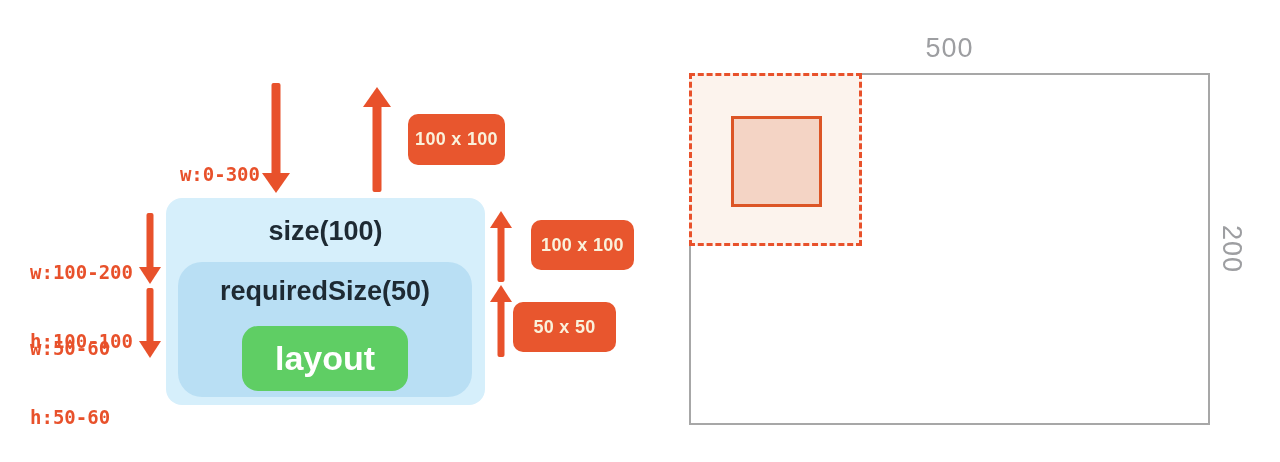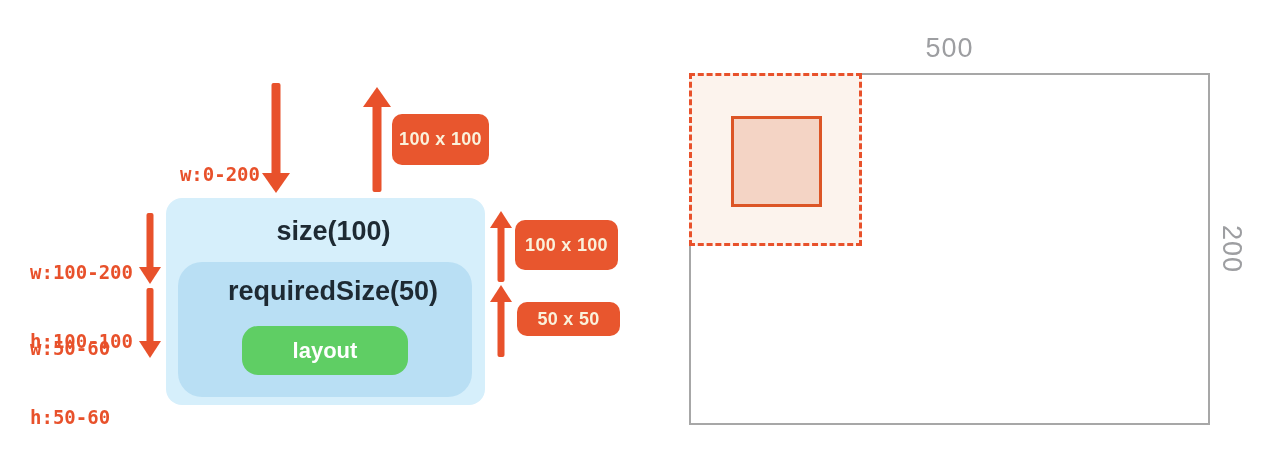--- a/index.html
+++ b/index.html
@@ -55,45 +55,45 @@
   #arrow-right-1   { left:490px; top:211px; width:22px; height:71px; }
   #arrow-right-2   { left:490px; top:285px; width:22px; height:72px; }
 
   
   .badge {
     position:absolute;
     background:var(--badge-bg, #E8562E);
     color:var(--badge-text, #FAF1DB);
     font-weight:bold; font-size:18px; letter-spacing:0.3px;
     border-radius:10px;
-    display:flex; align-items:center; justify-content:center;
+    display:flex; align-items:center; justify-content:center;margin-left:16px;
   }
   #badge-top    { left:392px; top:114px; width:97px;  height:51px; }
   #badge-middle { left:515px; top:220px; width:103px; height:50px; }
-  #badge-bottom { left:517px; top:302px; width:103px; height:34px;text-align:center; }
+  #badge-bottom { left:497px; top:302px; width:103px; height:50px;text-align:center; }
 
   
   #size-box {
     position:absolute; left:166px; top:198px; width:319px; height:207px;
     background:var(--outer-box-blue, #D6EFFB); border-radius:16px;
   }
   .box-title {
     position:absolute; left:0; width:100%; text-align:center;
-    font-weight:bold; font-size:27px; color:var(--box-text-dark, #1E2A33);margin-left:8px;
+    font-weight:bold; font-size:27px; color:var(--box-text-dark, #1E2A33);
   }
   #size-box > .box-title { top:18px; }
   #required-box {
     position:absolute; left:12px; top:64px; width:294px; height:135px;
     background:var(--inner-box-blue, #B9DFF4); border-radius:24px;
   }
   #required-box > .box-title { top:14px; }
   #layout-btn {
-    position:absolute; left:64px; top:64px; width:166px; height:49px;
+    position:absolute; left:64px; top:64px; width:166px; height:65px;
     background:var(--layout-green, #5FCE64); border-radius:16px;
-    color:#ffffff; font-weight:bold; font-size:22px;
+    color:#ffffff; font-weight:bold; font-size:34px;
     display:flex; align-items:center; justify-content:center;
   }
 
   
   #parent-rect {
     position:absolute; left:689px; top:73px; width:521px; height:352px;
     border:2px solid var(--gray-border, #A7A7A7); box-sizing:border-box;
     background:#ffffff;
   }
   .dim-label {
@@ -118,21 +118,21 @@
   }
 </style>
 </head>
 <body>
 
 <div class="canvas">
 
   <div>
 
     <div class="constraint-label" id="label-incoming">
-      <div>w:0-200</div>
+      <div>w:0-300</div>
       <div>h:0-200</div>
     </div>
 
     <div class="constraint-label" id="label-size">
       <div>w:100-200</div>
       <div>h:100-100</div>
     </div>
 
     <div class="constraint-label" id="label-required">
       <div>w:50-60</div>

